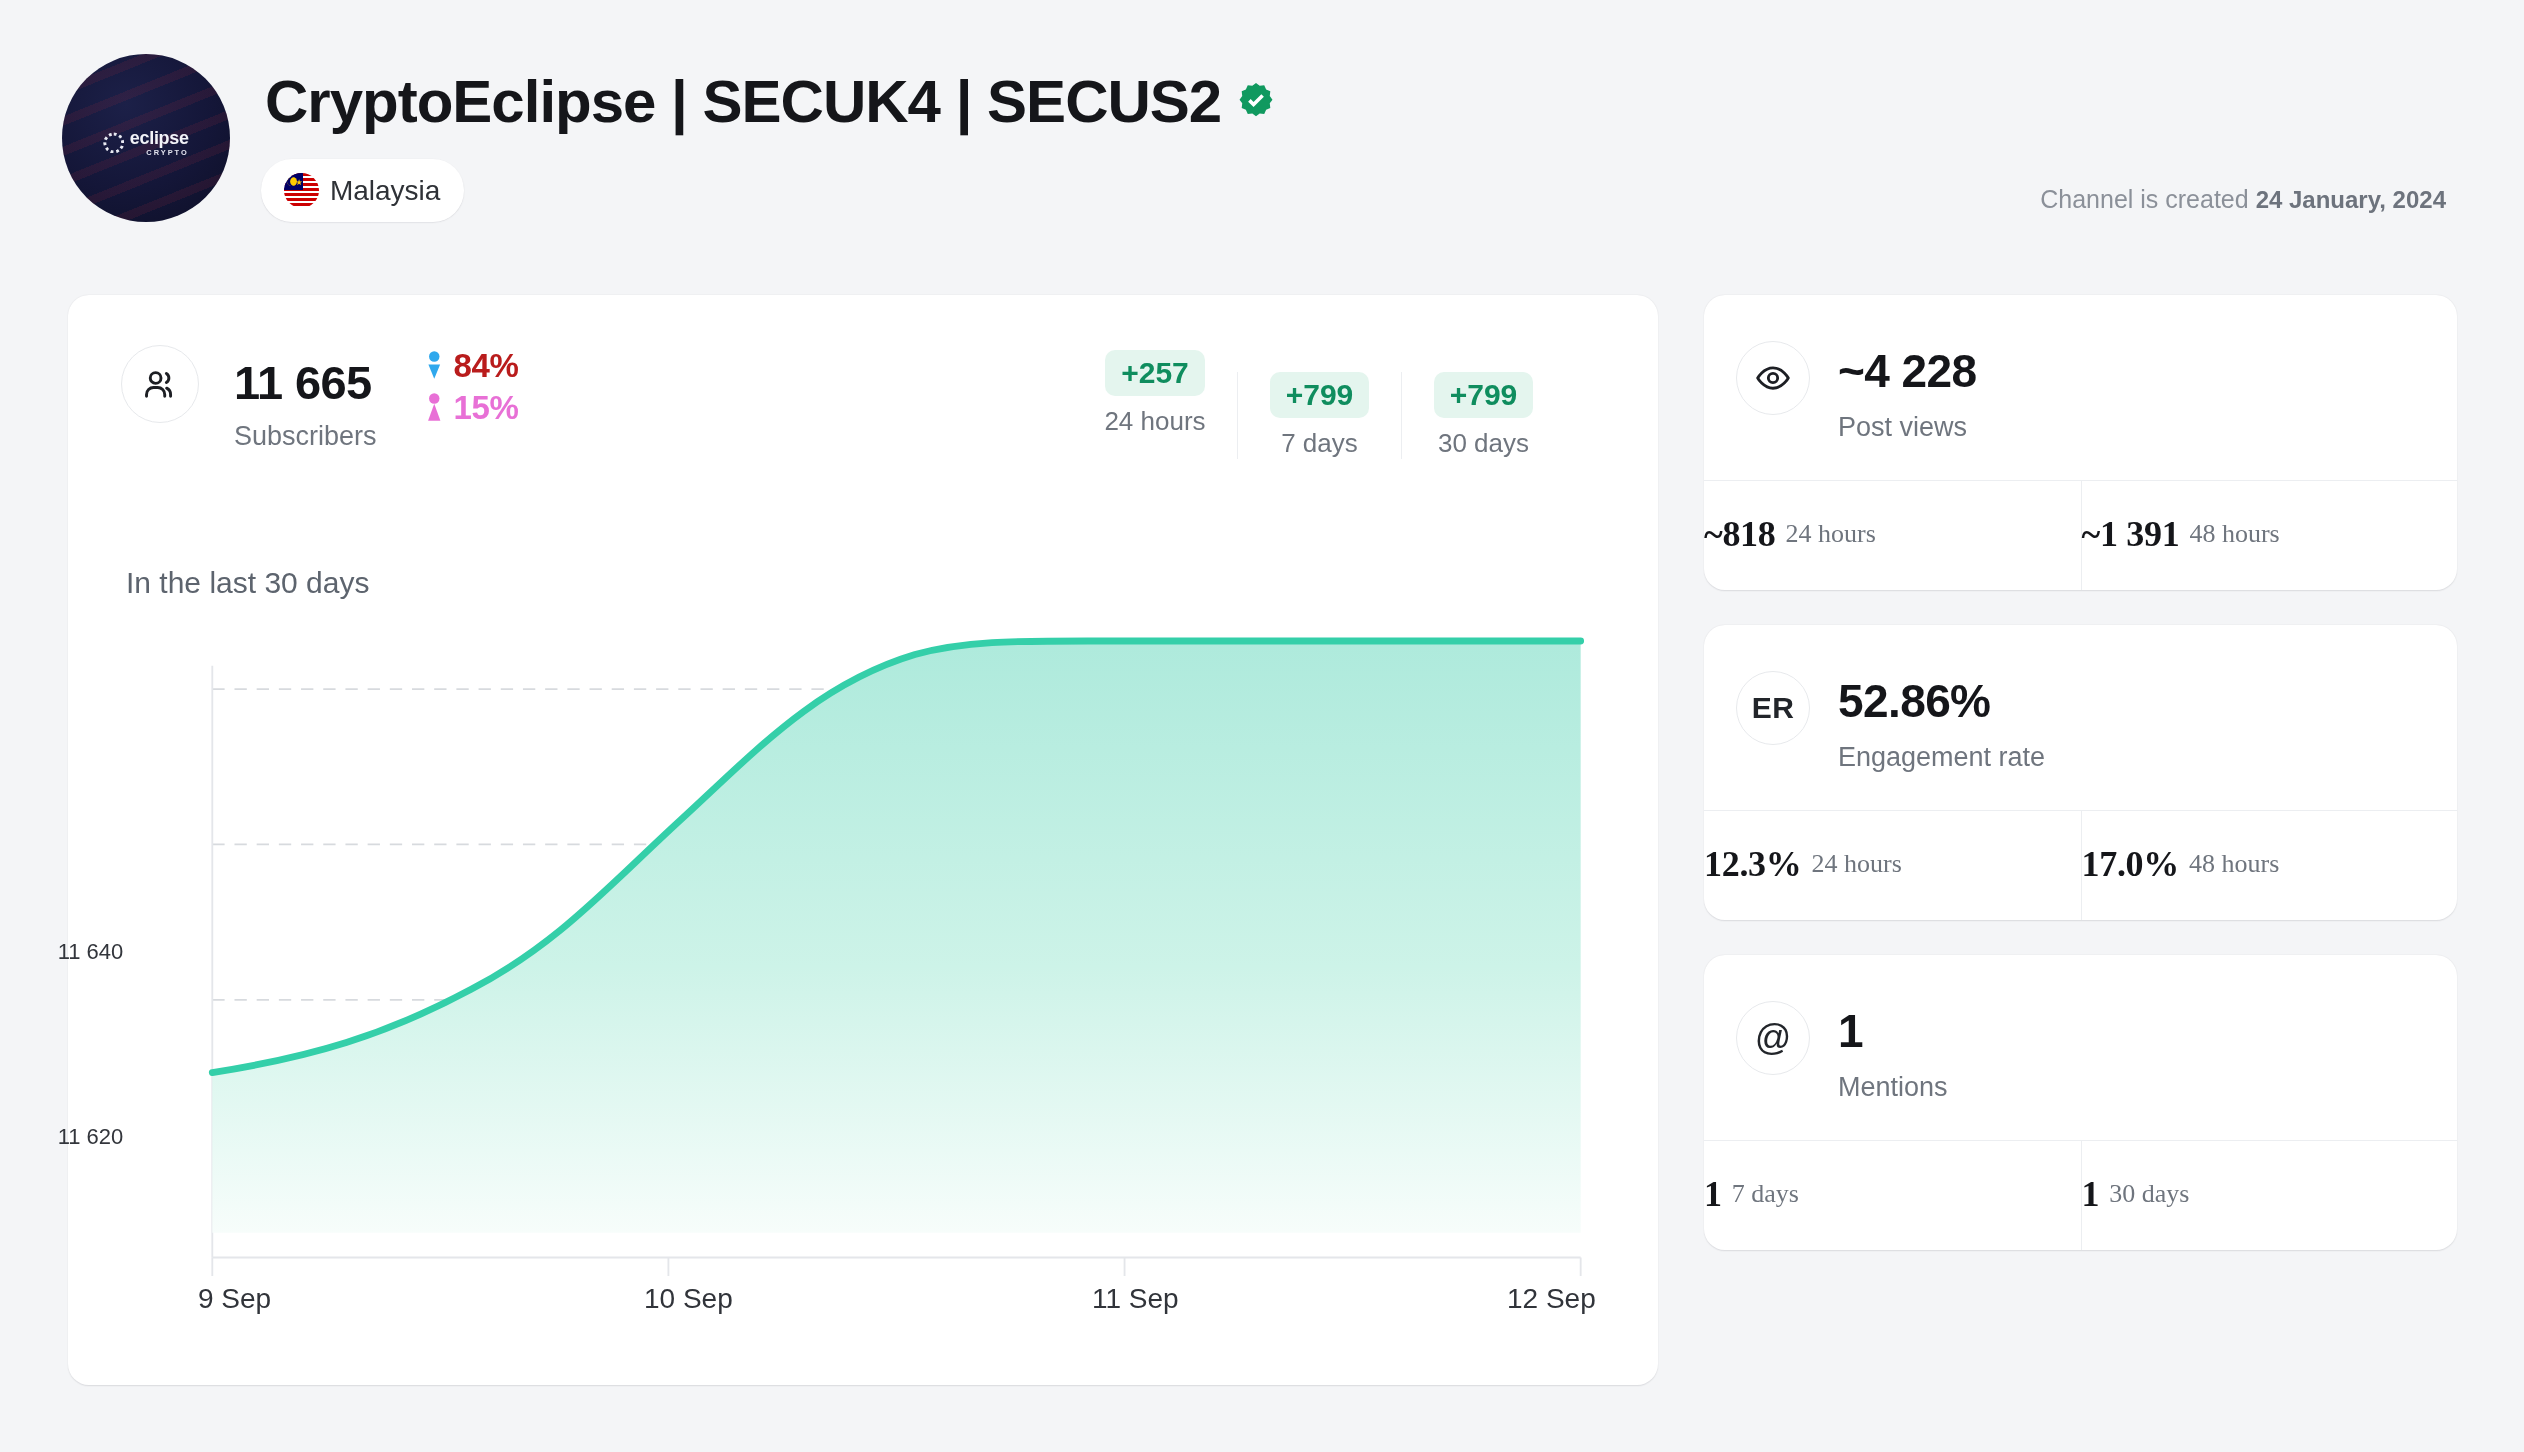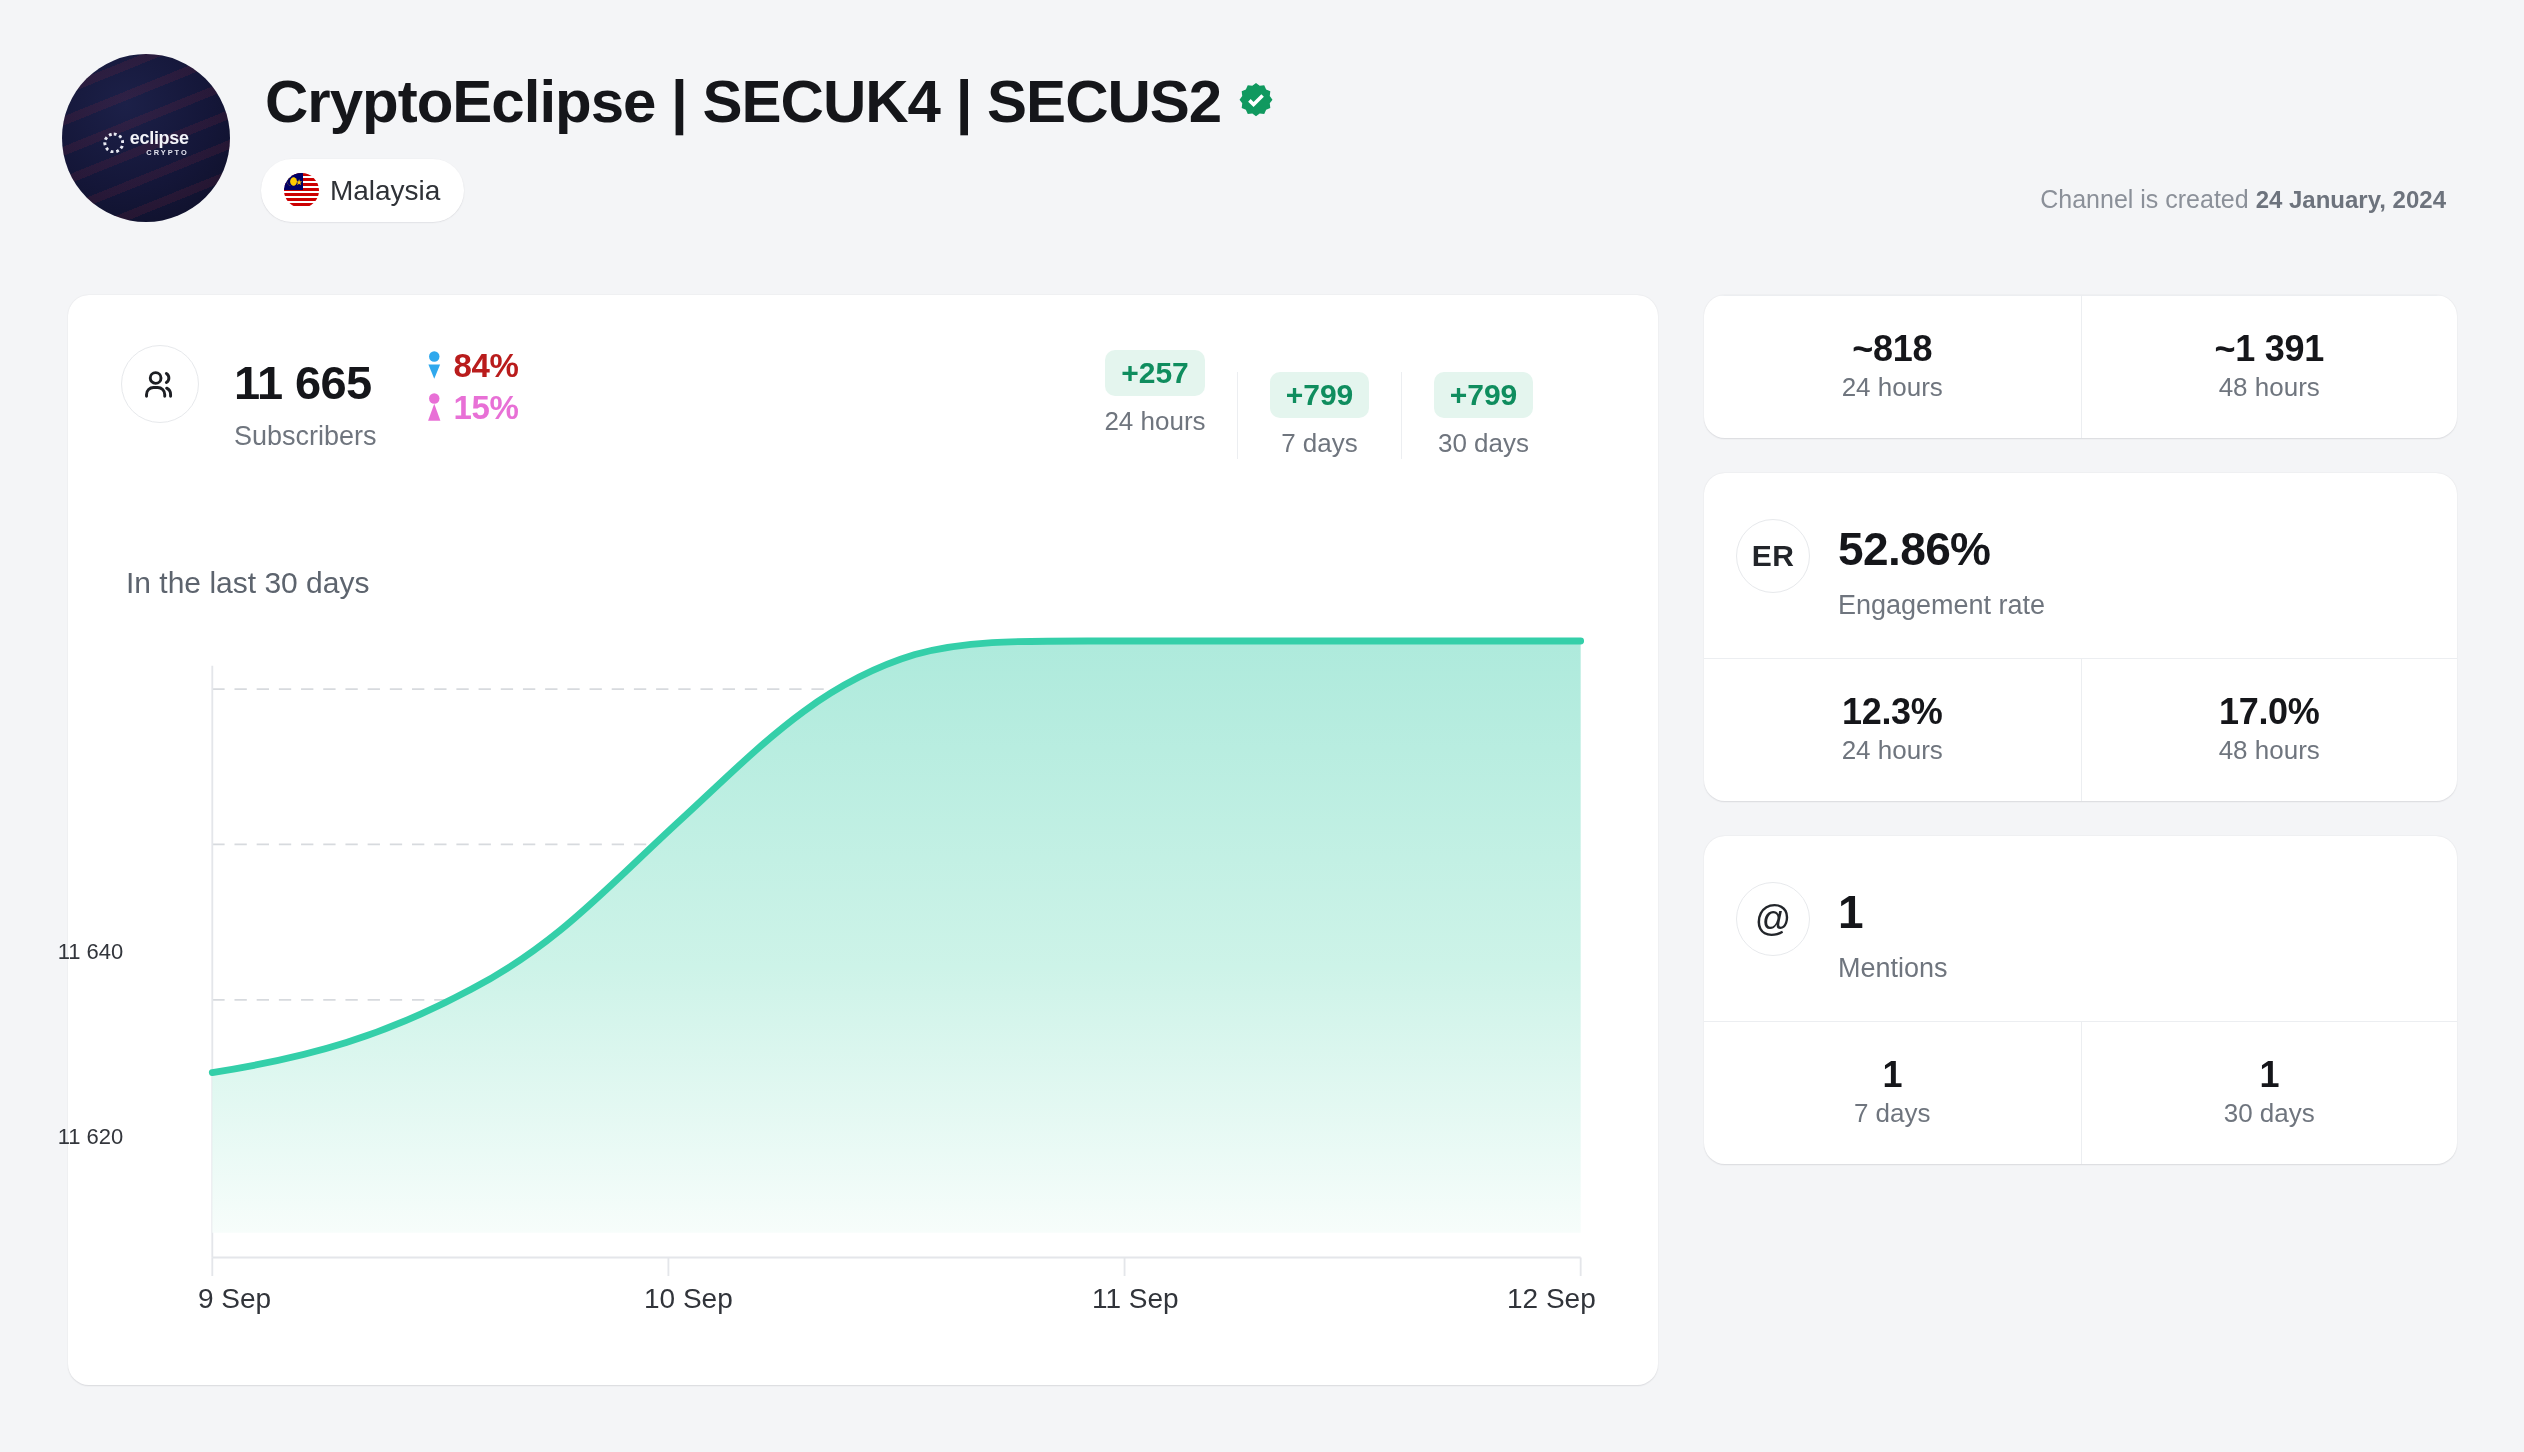--- a/index.html
+++ b/index.html
@@ -362,23 +362,24 @@
   }
 
   .side-split {
     display: flex;
     border-top: 1.2px solid #eceef1;
   }
   .side-cell {
     flex: 1 1 50%;
     padding: 32px 0 35px;
     display: flex;
-    flex-direction: column;
-    align-items: center;
-    gap: 2px;
+    flex-direction: row;
+    align-items: center;
+    gap: 10px;
+    font-family: Liberation Serif, serif;
   }
   .side-cell + .side-cell { border-left: 1.2px solid #eceef1; }
   .cell-value {
     font-size: 36px;
     font-weight: 700;
     color: #15161a;
     letter-spacing: -0.3px;
     white-space: nowrap;
   }
   .cell-label {
@@ -518,20 +519,30 @@
   <div class="ylabel ylabel-1">11 620</div>
 
   <div class="xlabel xl0">9 Sep</div>
   <div class="xlabel xl1">10 Sep</div>
   <div class="xlabel xl2">11 Sep</div>
   <div class="xlabel xl3">12 Sep</div>
 
   <div class="side">
 
     <div class="card side-card">
+      <div class="side-head">
+        <div class="circle-icon">
+          <svg width="36" height="36" viewBox="0 0 24 24" fill="none" stroke="#1d1f24" stroke-width="1.9" stroke-linecap="round" stroke-linejoin="round">
+            <path d="M1.8 12S5.5 5.2 12 5.2 22.2 12 22.2 12 18.5 18.8 12 18.8 1.8 12 1.8 12z"></path>
+            <circle cx="12" cy="12" r="3.1"></circle>
+          </svg>
+        </div>
+        <div class="side-value">~4 228</div>
+        <div class="side-label">Post views</div>
+      </div>
       <div class="side-split">
         <div class="side-cell">
           <span class="cell-value">~818</span>
           <span class="cell-label">24 hours</span>
         </div>
         <div class="side-cell">
           <span class="cell-value">~1 391</span>
           <span class="cell-label">48 hours</span>
         </div>
       </div>

